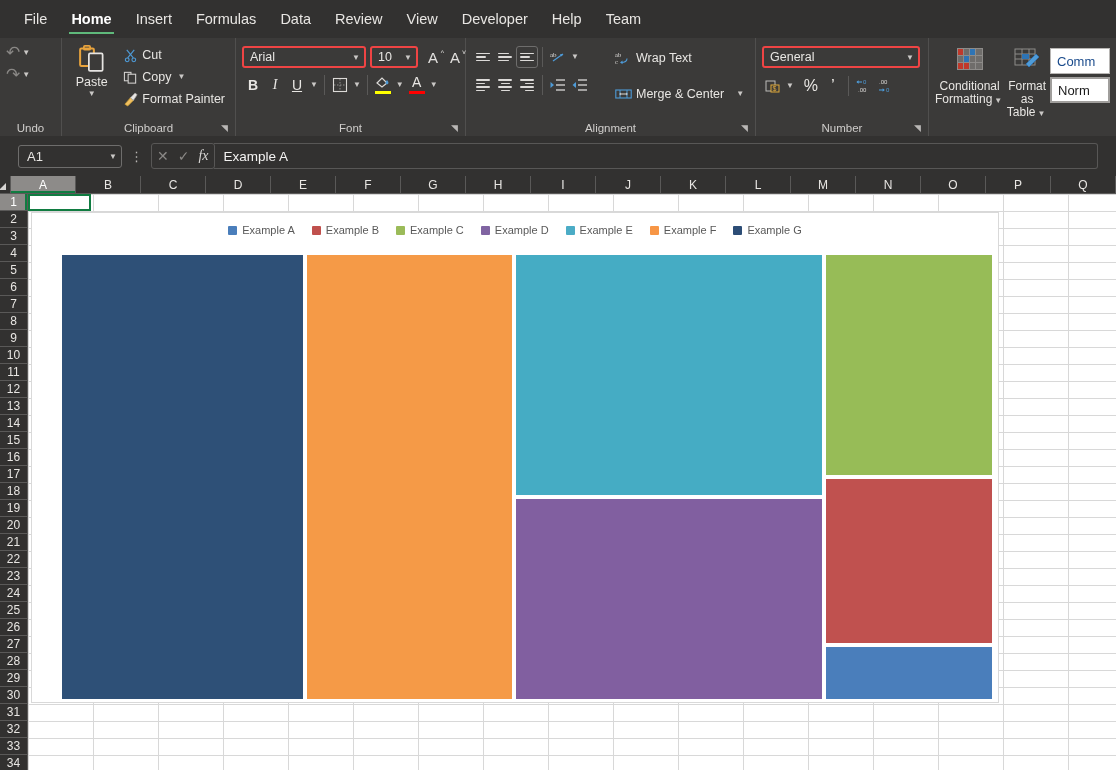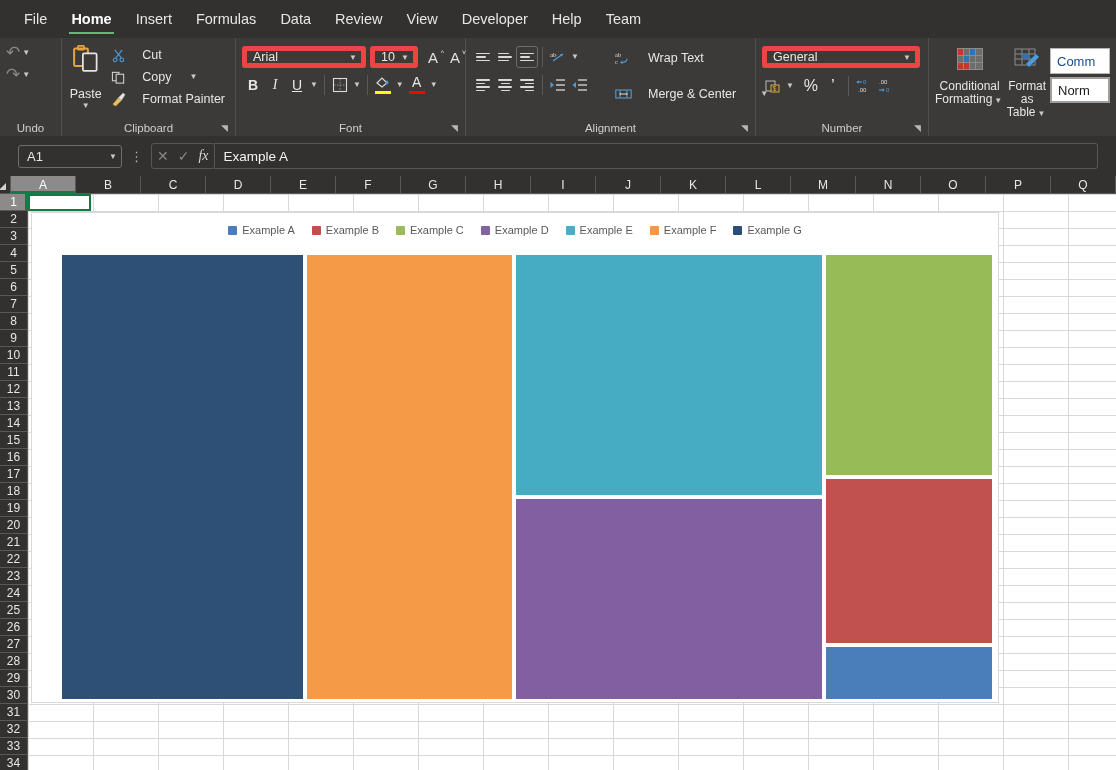--- a/index.html
+++ b/index.html
@@ -85,21 +85,21 @@
   }
   .rgbody { display: flex; align-items: flex-start; height: 78px; }
 
   .col { display: flex; flex-direction: column; }
   .row { display: flex; align-items: center; }
 
   .ic { color: #dcdad8; display: inline-flex; align-items: center; justify-content: center; }
   .btnlbl { font-size: 12.5px; color: #e8e6e3; white-space: nowrap; }
 
   .ibtn {
-    display: flex; align-items: center; gap: 16px;
+    display: flex; align-items: center; gap: 4px;
     padding: 2px 4px; height: 22px;
     border-radius: 3px;
   }
   .sqbtn {
     width: 22px; height: 22px;
     display: flex; align-items: center; justify-content: center;
     border-radius: 3px;
   }
   .sqbtn.boxed { border: 1px solid #6e6d6c; }
   .chev { font-size: 8px; color: #cac8c6; line-height: 1; padding: 0 2px; }
@@ -107,26 +107,26 @@
 
   
   .undo-arrow { font-size: 17px; color: #8a8886; line-height: 1; }
 
   
   .bigbtn {
     display: flex; flex-direction: column;
     align-items: center; justify-content: flex-start;
     width: 52px; padding-top: 2px;
   }
-  .bigbtn .cap { font-size: 12.5px; color: #e8e6e3; margin-top: 13px; }
+  .bigbtn .cap { font-size: 12.5px; color: #e8e6e3; margin-top: 1px; }
 
   
   .combo {
     height: 22px;
-    border: 5px solid #ef4444;
+    border: 2px solid #ef4444;
     border-radius: 3px;
     background: #3b3a39;
     display: flex; align-items: center;
     padding: 0 4px 0 6px;
     color: #e8e6e3;
     font-size: 12.5px;
   }
   .combo .cval { flex: 1; white-space: nowrap; overflow: hidden; }
   .combo .carrow { font-size: 8px; color: #cac8c6; margin-left: 4px; }
 

